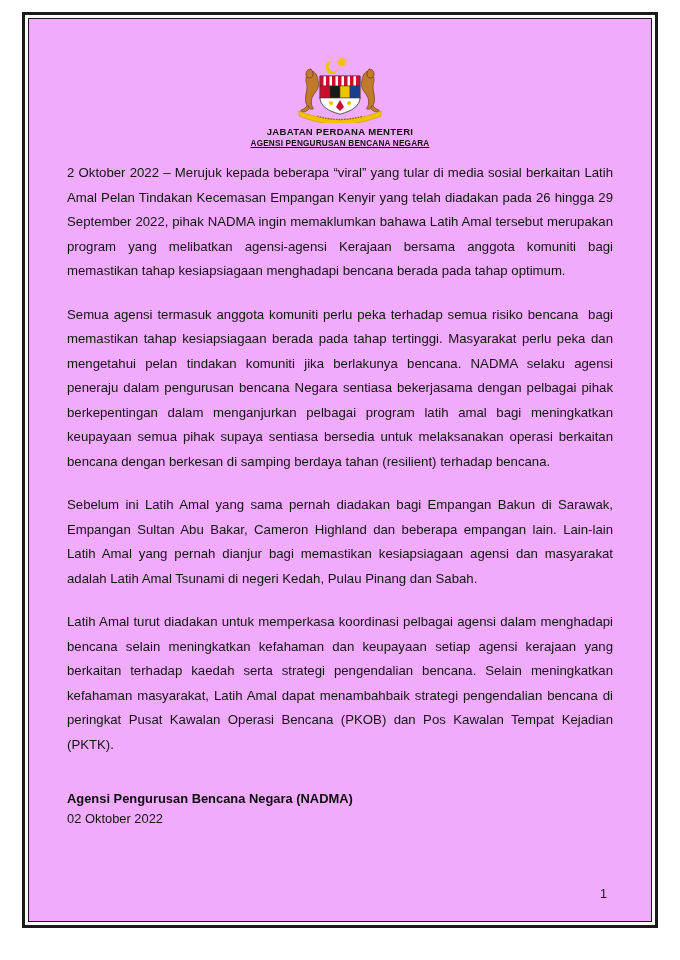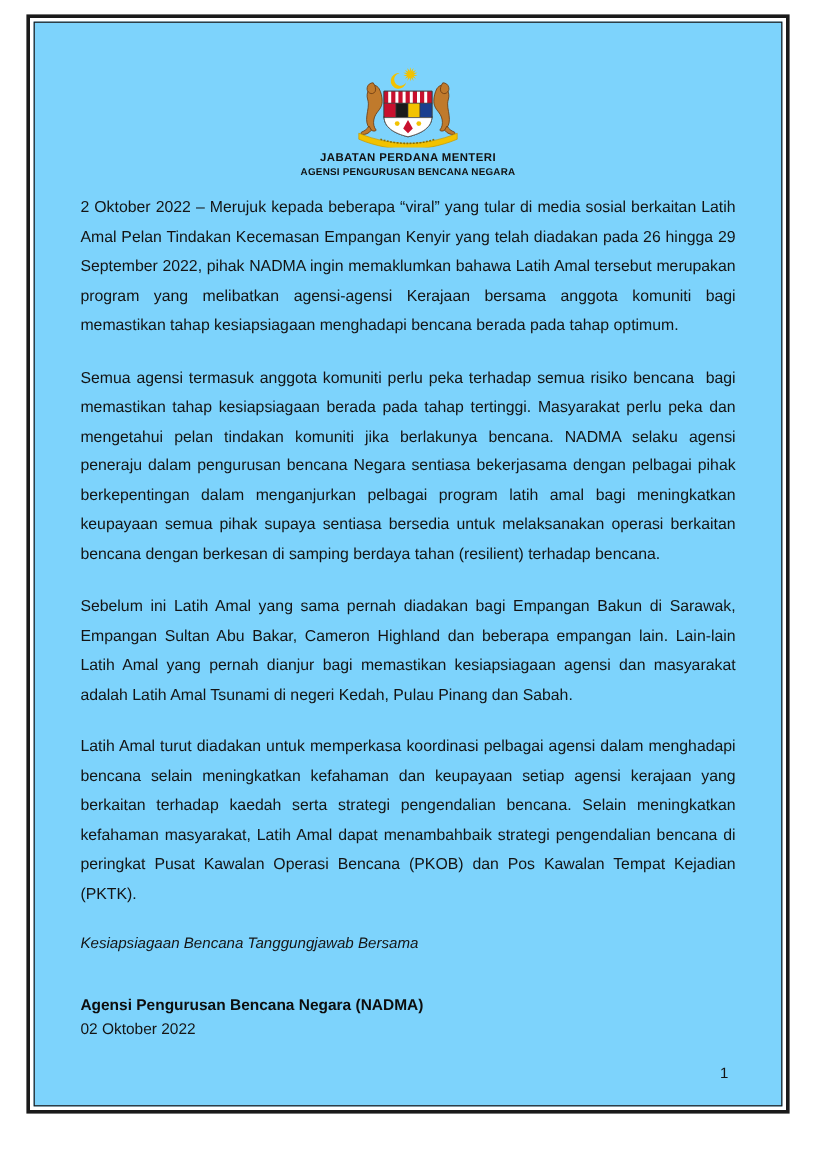--- a/index.html
+++ b/index.html
@@ -33,21 +33,21 @@
     box-sizing: border-box;
   }
   #inner-frame {
     position: absolute;
     left: 3px;
     top: 3px;
     right: 3px;
     bottom: 3px;
     border: 1px solid #1a1a1a;
     box-sizing: border-box;
-    background: #7dd3fc;
+    background: #f0abfc;
   }
 
   
   #content {
     position: absolute;
     left: 0; top: 0; right: 0; bottom: 0;
     padding: 22px 38px 10px 38px;
     box-sizing: border-box;
   }
 
@@ -68,20 +68,21 @@
     letter-spacing: 0.35px;
     color: #111;
     line-height: 12px;
   }
   .org-line-2 {
     font-size: 8.2px;
     font-weight: bold;
     letter-spacing: 0.2px;
     color: #111;
     line-height: 11px;
+    text-decoration: underline;
   }
 
   
   .doc-title {
     text-align: center;
     font-size: 16.5px;
     font-weight: bold;
     letter-spacing: 0.4px;
     margin: 20px 0 20px 0;
     color: #0d0d0d;
@@ -221,21 +222,20 @@
           <div class="org-line-2">AGENSI PENGURUSAN BENCANA NEGARA</div>
         </div>
 
 
         <p class="para">2 Oktober 2022 – Merujuk kepada beberapa “viral” yang tular di media sosial berkaitan Latih Amal Pelan Tindakan Kecemasan Empangan Kenyir yang telah diadakan pada 26 hingga 29 September 2022, pihak NADMA ingin memaklumkan bahawa Latih Amal tersebut merupakan program yang melibatkan agensi-agensi Kerajaan bersama anggota komuniti bagi memastikan tahap kesiapsiagaan menghadapi bencana berada pada tahap optimum.</p>
         <p class="para">Semua agensi termasuk anggota komuniti perlu peka terhadap semua risiko bencana  bagi memastikan tahap kesiapsiagaan berada pada tahap tertinggi. Masyarakat perlu peka dan mengetahui pelan tindakan komuniti jika berlakunya bencana. NADMA selaku agensi peneraju dalam pengurusan bencana Negara sentiasa bekerjasama dengan pelbagai pihak berkepentingan dalam menganjurkan pelbagai program latih amal bagi meningkatkan keupayaan semua pihak supaya sentiasa bersedia untuk melaksanakan operasi berkaitan bencana dengan berkesan di samping berdaya tahan (resilient) terhadap bencana.</p>
         <p class="para">Sebelum ini Latih Amal yang sama pernah diadakan bagi Empangan Bakun di Sarawak, Empangan Sultan Abu Bakar, Cameron Highland dan beberapa empangan lain. Lain-lain Latih Amal yang pernah dianjur bagi memastikan kesiapsiagaan agensi dan masyarakat adalah Latih Amal Tsunami di negeri Kedah, Pulau Pinang dan Sabah.</p>
         <p class="para">Latih Amal turut diadakan untuk memperkasa koordinasi pelbagai agensi dalam menghadapi bencana selain meningkatkan kefahaman dan keupayaan setiap agensi kerajaan yang berkaitan terhadap kaedah serta strategi pengendalian bencana. Selain meningkatkan kefahaman masyarakat, Latih Amal dapat menambahbaik strategi pengendalian bencana di peringkat Pusat Kawalan Operasi Bencana (PKOB) dan Pos Kawalan Tempat Kejadian (PKTK).</p>
 
         <div class="sign-block">
-          <div class="sign-tagline">Kesiapsiagaan Bencana Tanggungjawab Bersama</div>
           <div class="sign-org">Agensi Pengurusan Bencana Negara (NADMA)</div>
           <div class="sign-date">02 Oktober 2022</div>
         </div>
 
       </div>
 
       <div class="page-number">1</div>
     </div>
   </div>
 </div>

